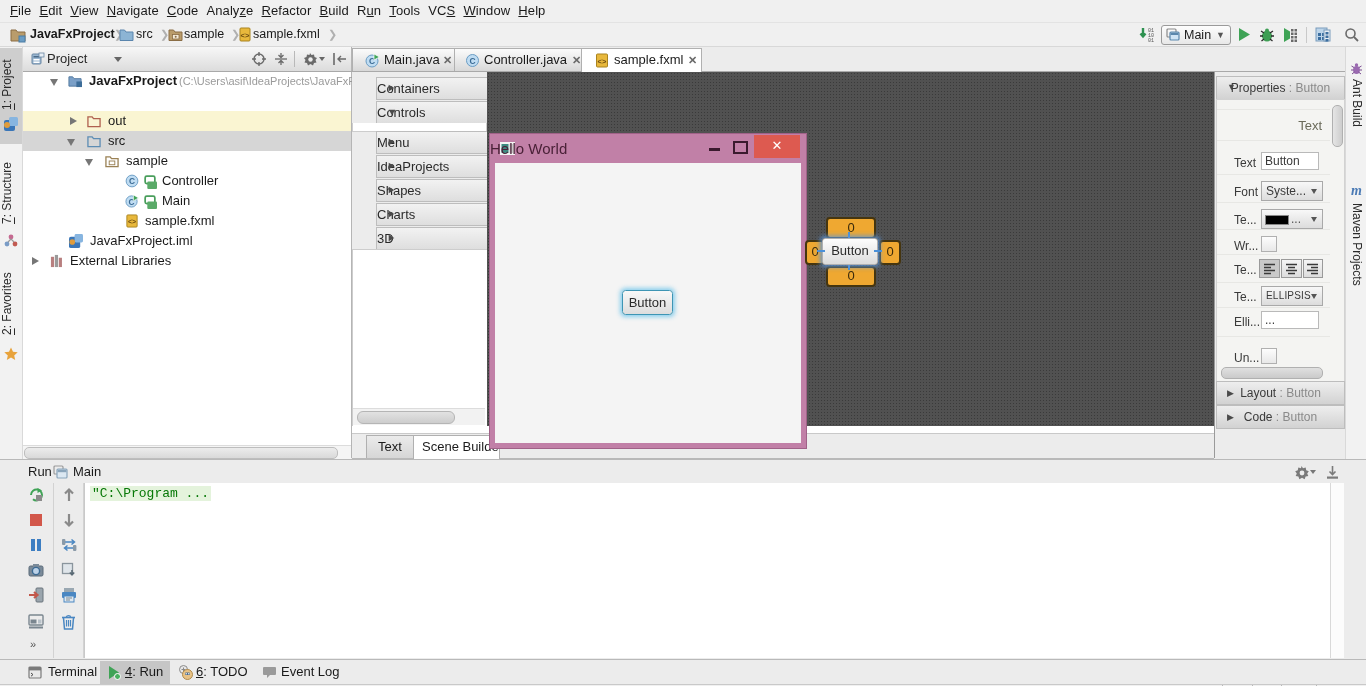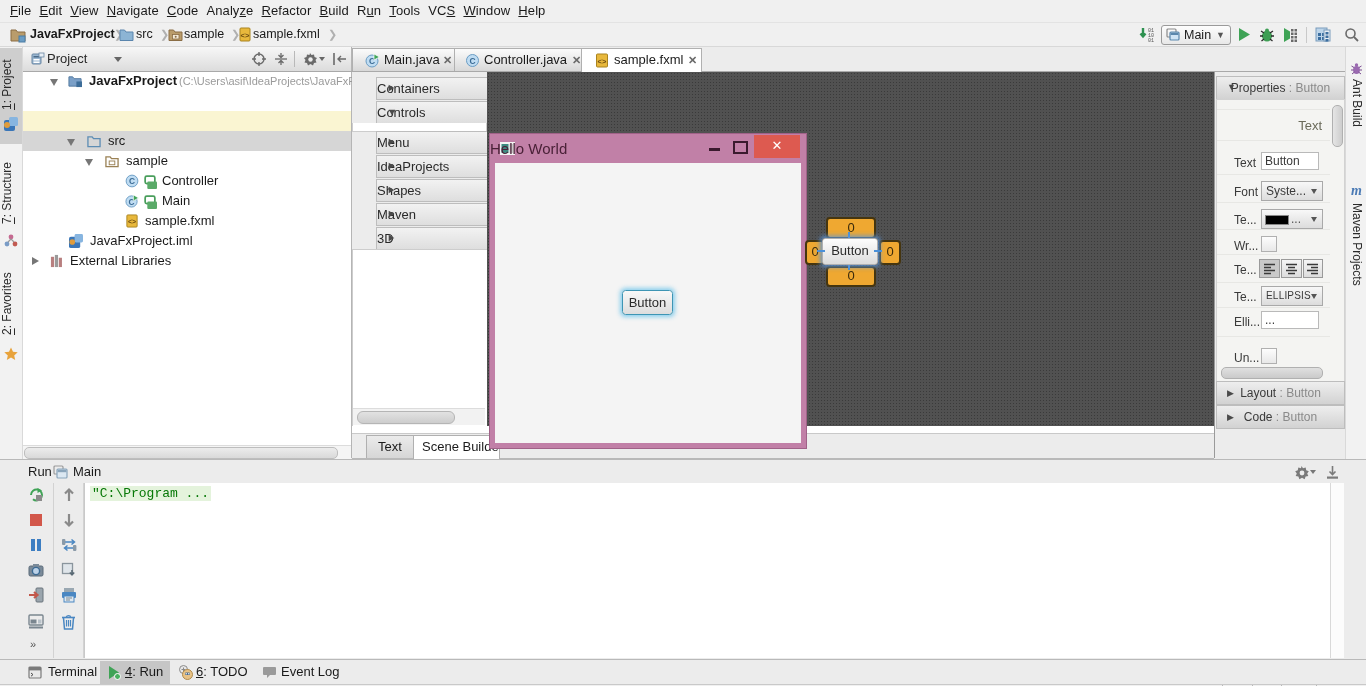--- a/index.html
+++ b/index.html
@@ -251,20 +251,27 @@
       <span class="tarrow arr-d" style="left:27px"></span>
       <svg class="ticon" style="left:45px" width="15" height="15" viewBox="0 0 15 15">
           <path d="M1 3 h4 l1.5 2 H14 v8 H1 z" fill="#7ba0c8" stroke="#51779e" stroke-width="1"></path>
           <rect x="9" y="8" width="6" height="6" fill="#3d6d99"></rect>
         </svg>
       <b class="abs" style="left:66px">JavaFxProject</b>
       <span class="abs" style="left:156px;color:#9a9a9a;font-size:11px">(C:\Users\asif\IdeaProjects\JavaFxProje</span>
     </div>
 
 
+    <div class="trow" style="top:39px">
+      <span class="tarrow arr-r" style="left:47px"></span>
+      <svg class="ticon" style="left:64px" width="15" height="14" viewBox="0 0 15 14">
+          <path d="M1 2.5 h4.5 l1.5 2 H14 v8.5 H1 z" fill="none" stroke="#b0614f" stroke-width="1.4"></path>
+        </svg>
+      <span class="abs" style="left:85px">out</span>
+    </div>
 
     <div class="trow" style="top:59px">
       <span class="tarrow arr-d" style="left:44px"></span>
       <svg class="ticon" style="left:64px" width="15" height="14" viewBox="0 0 15 14">
           <path d="M1 2.5 h4.5 l1.5 2 H14 v8.5 H1 z" fill="none" stroke="#5d8db4" stroke-width="1.4"></path>
         </svg>
       <span class="abs" style="left:85px">src</span>
     </div>
 
     <div class="trow" style="top:79px">
@@ -332,21 +339,21 @@
       <div class="abs" style="left:1px;top:1px;width:312px;height:10px;background:linear-gradient(#ececec,#d9d9d9);border:1px solid #bdbdbd;border-radius:5px"></div>
     </div>
   </div>
   <div id="palette" class="abs">
     <div class="phdr" style="top:5px"><span class="parr tarrow arr-r" style="border-left-color:#4a4a4a;transform:scale(.8)"></span><span class="lbl">Containers</span></div>
     <div class="phdr" style="top:29px"><span class="parr tarrow arr-d" style="border-top-color:#4a4a4a;transform:scale(.8);top:5px"></span><span class="lbl">Controls</span></div>
     <div class="abs" style="left:0;top:51px;width:133px;height:8px;background:#fff;border:1px solid #cdcdcd;border-top:none"></div>
     <div class="phdr" style="top:59px"><span class="parr tarrow arr-r" style="border-left-color:#4a4a4a;transform:scale(.8)"></span><span class="lbl">Menu</span></div>
     <div class="phdr" style="top:83px"><span class="parr tarrow arr-r" style="border-left-color:#4a4a4a;transform:scale(.8)"></span><span class="lbl">IdeaProjects</span></div>
     <div class="phdr" style="top:107px"><span class="parr tarrow arr-r" style="border-left-color:#4a4a4a;transform:scale(.8)"></span><span class="lbl">Shapes</span></div>
-    <div class="phdr" style="top:131px"><span class="parr tarrow arr-r" style="border-left-color:#4a4a4a;transform:scale(.8)"></span><span class="lbl">Maven</span></div>
+    <div class="phdr" style="top:131px"><span class="parr tarrow arr-r" style="border-left-color:#4a4a4a;transform:scale(.8)"></span><span class="lbl">Charts</span></div>
     <div class="phdr" style="top:155px"><span class="parr tarrow arr-r" style="border-left-color:#4a4a4a;transform:scale(.8)"></span><span class="lbl">3D</span></div>
 
     <div class="abs" style="left:0;top:177px;width:134px;height:176px;background:#fff;border:1px solid #cdcdcd">
 
       <div class="abs" style="left:0px;top:158px;width:132px;height:16px;background:#f2f2f2;border-top:1px solid #dcdcdc">
         <div class="abs" style="left:4px;top:2px;width:96px;height:11px;background:linear-gradient(#e2e2e2,#cdcdcd);border:1px solid #b5b5b5;border-radius:6px"></div>
       </div>
     </div>
   </div>
   <div id="canvas" class="abs">

